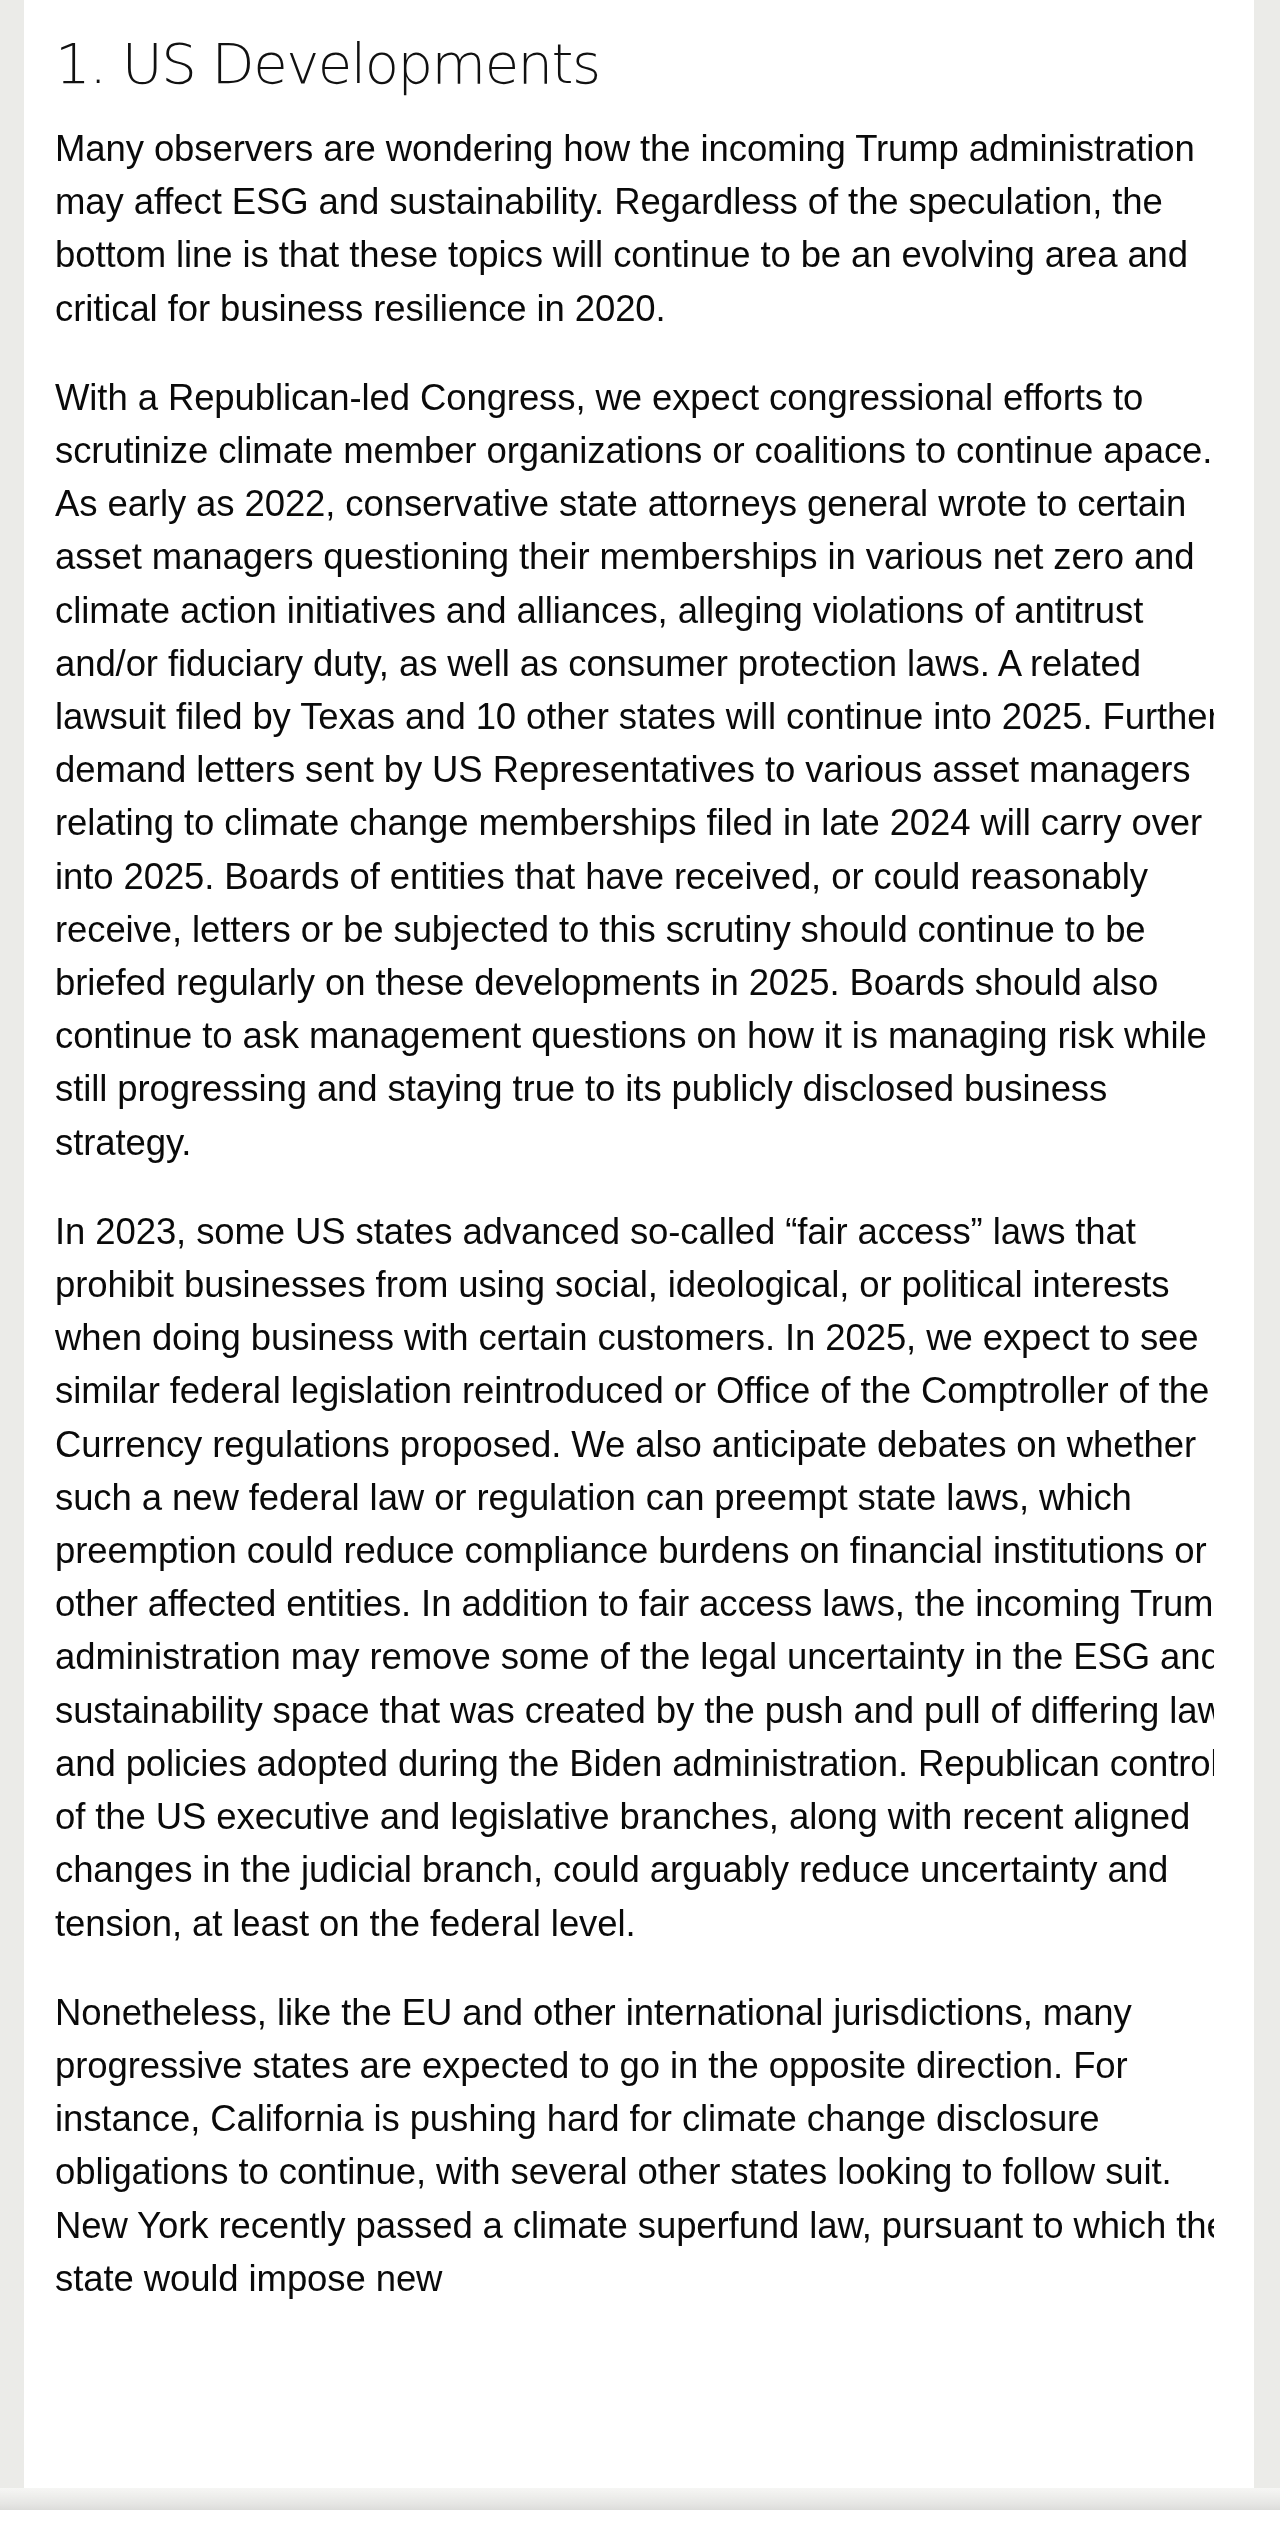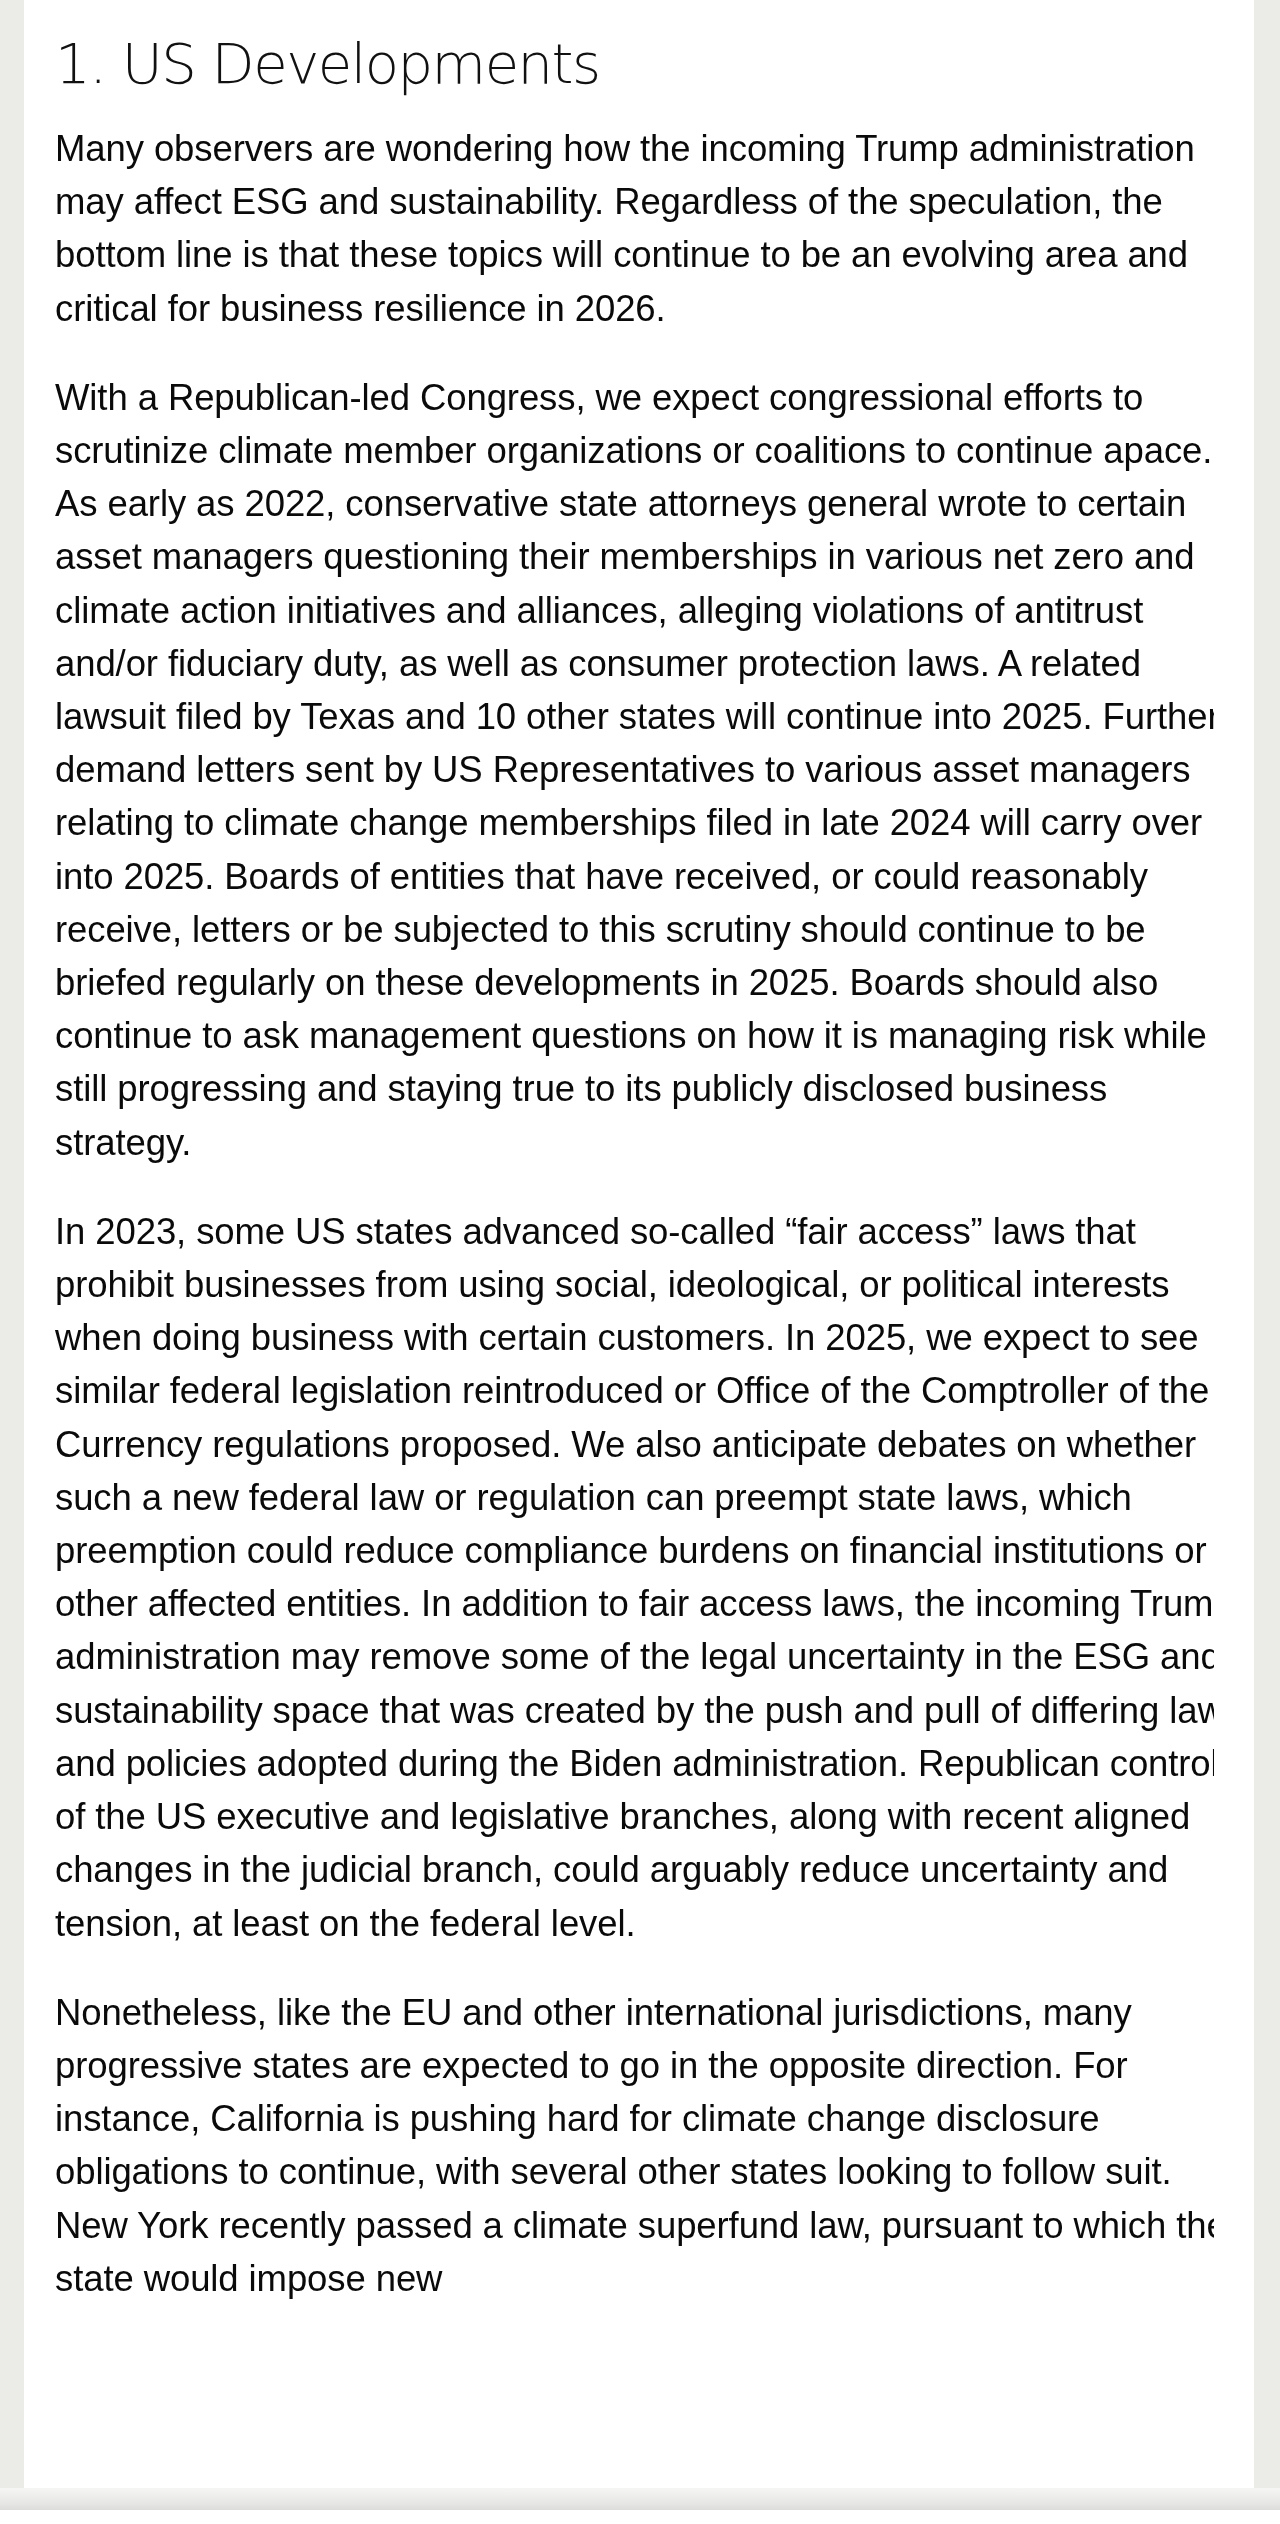--- a/index.html
+++ b/index.html
@@ -79,21 +79,21 @@
   </style>
 </head>
 <body>
 
 <div class="gutter-left"></div>
 <div class="gutter-right"></div>
 
 <div class="content-panel">
   <article class="article">
     <h1>1. US Developments</h1>
-    <p>Many observers are wondering how the incoming Trump administration may affect ESG and sustainability. Regardless of the speculation, the bottom line is that these topics will continue to be an evolving area and critical for business resilience in 2026.</p>
+    <p>Many observers are wondering how the incoming Trump administration may affect ESG and sustainability. Regardless of the speculation, the bottom line is that these topics will continue to be an evolving area and critical for business resilience in 2020.</p>
     <p>With a Republican-led Congress, we expect congressional efforts to scrutinize climate member organizations or coalitions to continue apace. As early as 2022, conservative state attorneys general wrote to certain asset managers questioning their memberships in various net zero and climate action initiatives and alliances, alleging violations of antitrust and/or fiduciary duty, as well as consumer protection laws. A related lawsuit filed by Texas and 10 other states will continue into 2025. Further, demand letters sent by US Representatives to various asset managers relating to climate change memberships filed in late 2024 will carry over into 2025. Boards of entities that have received, or could reasonably receive, letters or be subjected to this scrutiny should continue to be briefed regularly on these developments in 2025. Boards should also continue to ask management questions on how it is managing risk while still progressing and staying true to its publicly disclosed business strategy.</p>
     <p>In 2023, some US states advanced so-called “fair access” laws that prohibit businesses from using social, ideological, or political interests when doing business with certain customers. In 2025, we expect to see similar federal legislation reintroduced or Office of the Comptroller of the Currency regulations proposed. We also anticipate debates on whether such a new federal law or regulation can preempt state laws, which preemption could reduce compliance burdens on financial institutions or other affected entities. In addition to fair access laws, the incoming Trump administration may remove some of the legal uncertainty in the ESG and sustainability space that was created by the push and pull of differing laws and policies adopted during the Biden administration. Republican control of the US executive and legislative branches, along with recent aligned changes in the judicial branch, could arguably reduce uncertainty and tension, at least on the federal level.</p>
     <p>Nonetheless, like the EU and other international jurisdictions, many progressive states are expected to go in the opposite direction. For instance, California is pushing hard for climate change disclosure obligations to continue, with several other states looking to follow suit. New York recently passed a climate superfund law, pursuant to which the state would impose new</p>
   </article>
 </div>
 
 <div class="bottom-shadow"></div>
 <div class="bottom-strip"></div>
 
 </body></html>

